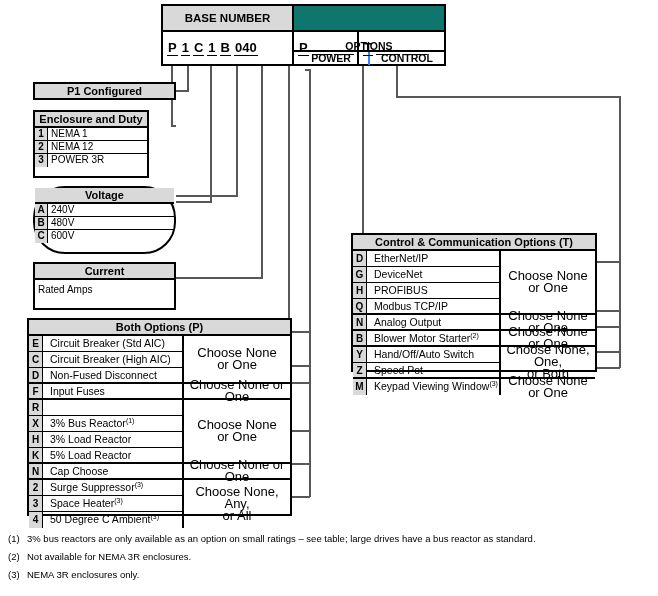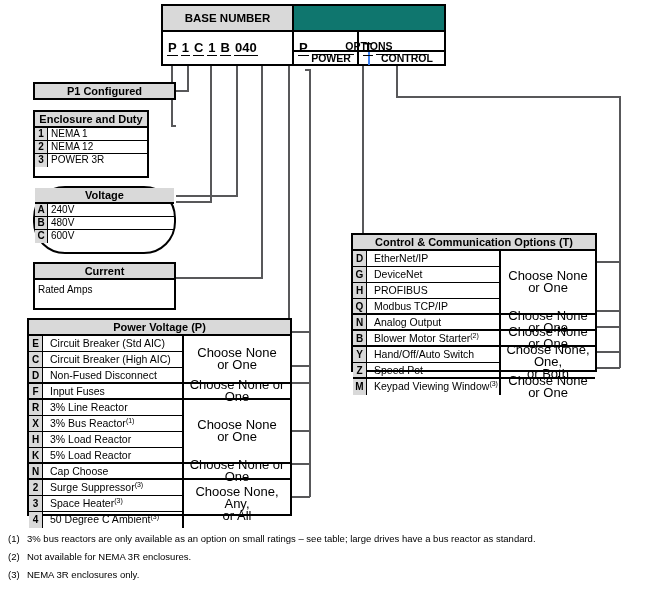--- a/index.html
+++ b/index.html
@@ -220,21 +220,21 @@
   </div>
 
   <div class="kv" id="current">
     <div class="hdr">Current</div>
     <div class="cbody">
       <div>Rated Amps</div>
     </div>
   </div>
 
   <div class="opt" id="power-options">
-    <div class="hdr">Power Voltage (P)</div>
+    <div class="hdr">Both Options (P)</div>
     <div class="optbody">
       <div class="optleft">
 
         <div class="orow">
           <div class="ocode">E</div>
           <div class="olabel"><span>Circuit Breaker (Std AIC)</span><sup></sup></div>
         </div>
         <div class="orow">
           <div class="ocode">C</div>
           <div class="olabel"><span>Circuit Breaker (High AIC)</span><sup></sup></div>
@@ -244,21 +244,20 @@
           <div class="olabel"><span>Non-Fused Disconnect</span><sup></sup></div>
         </div>
 
         <div class="orow gend">
           <div class="ocode">F</div>
           <div class="olabel"><span>Input Fuses</span><sup></sup></div>
         </div>
 
         <div class="orow">
           <div class="ocode">R</div>
-          <div class="olabel"><span>3% Line Reactor</span><sup></sup></div>
         </div>
         <div class="orow">
           <div class="ocode">X</div>
           <div class="olabel"><span>3% Bus Reactor</span><sup>(1)</sup></div>
         </div>
         <div class="orow">
           <div class="ocode">H</div>
           <div class="olabel"><span>3% Load Reactor</span><sup></sup></div>
         </div>
         <div class="orow gend">

